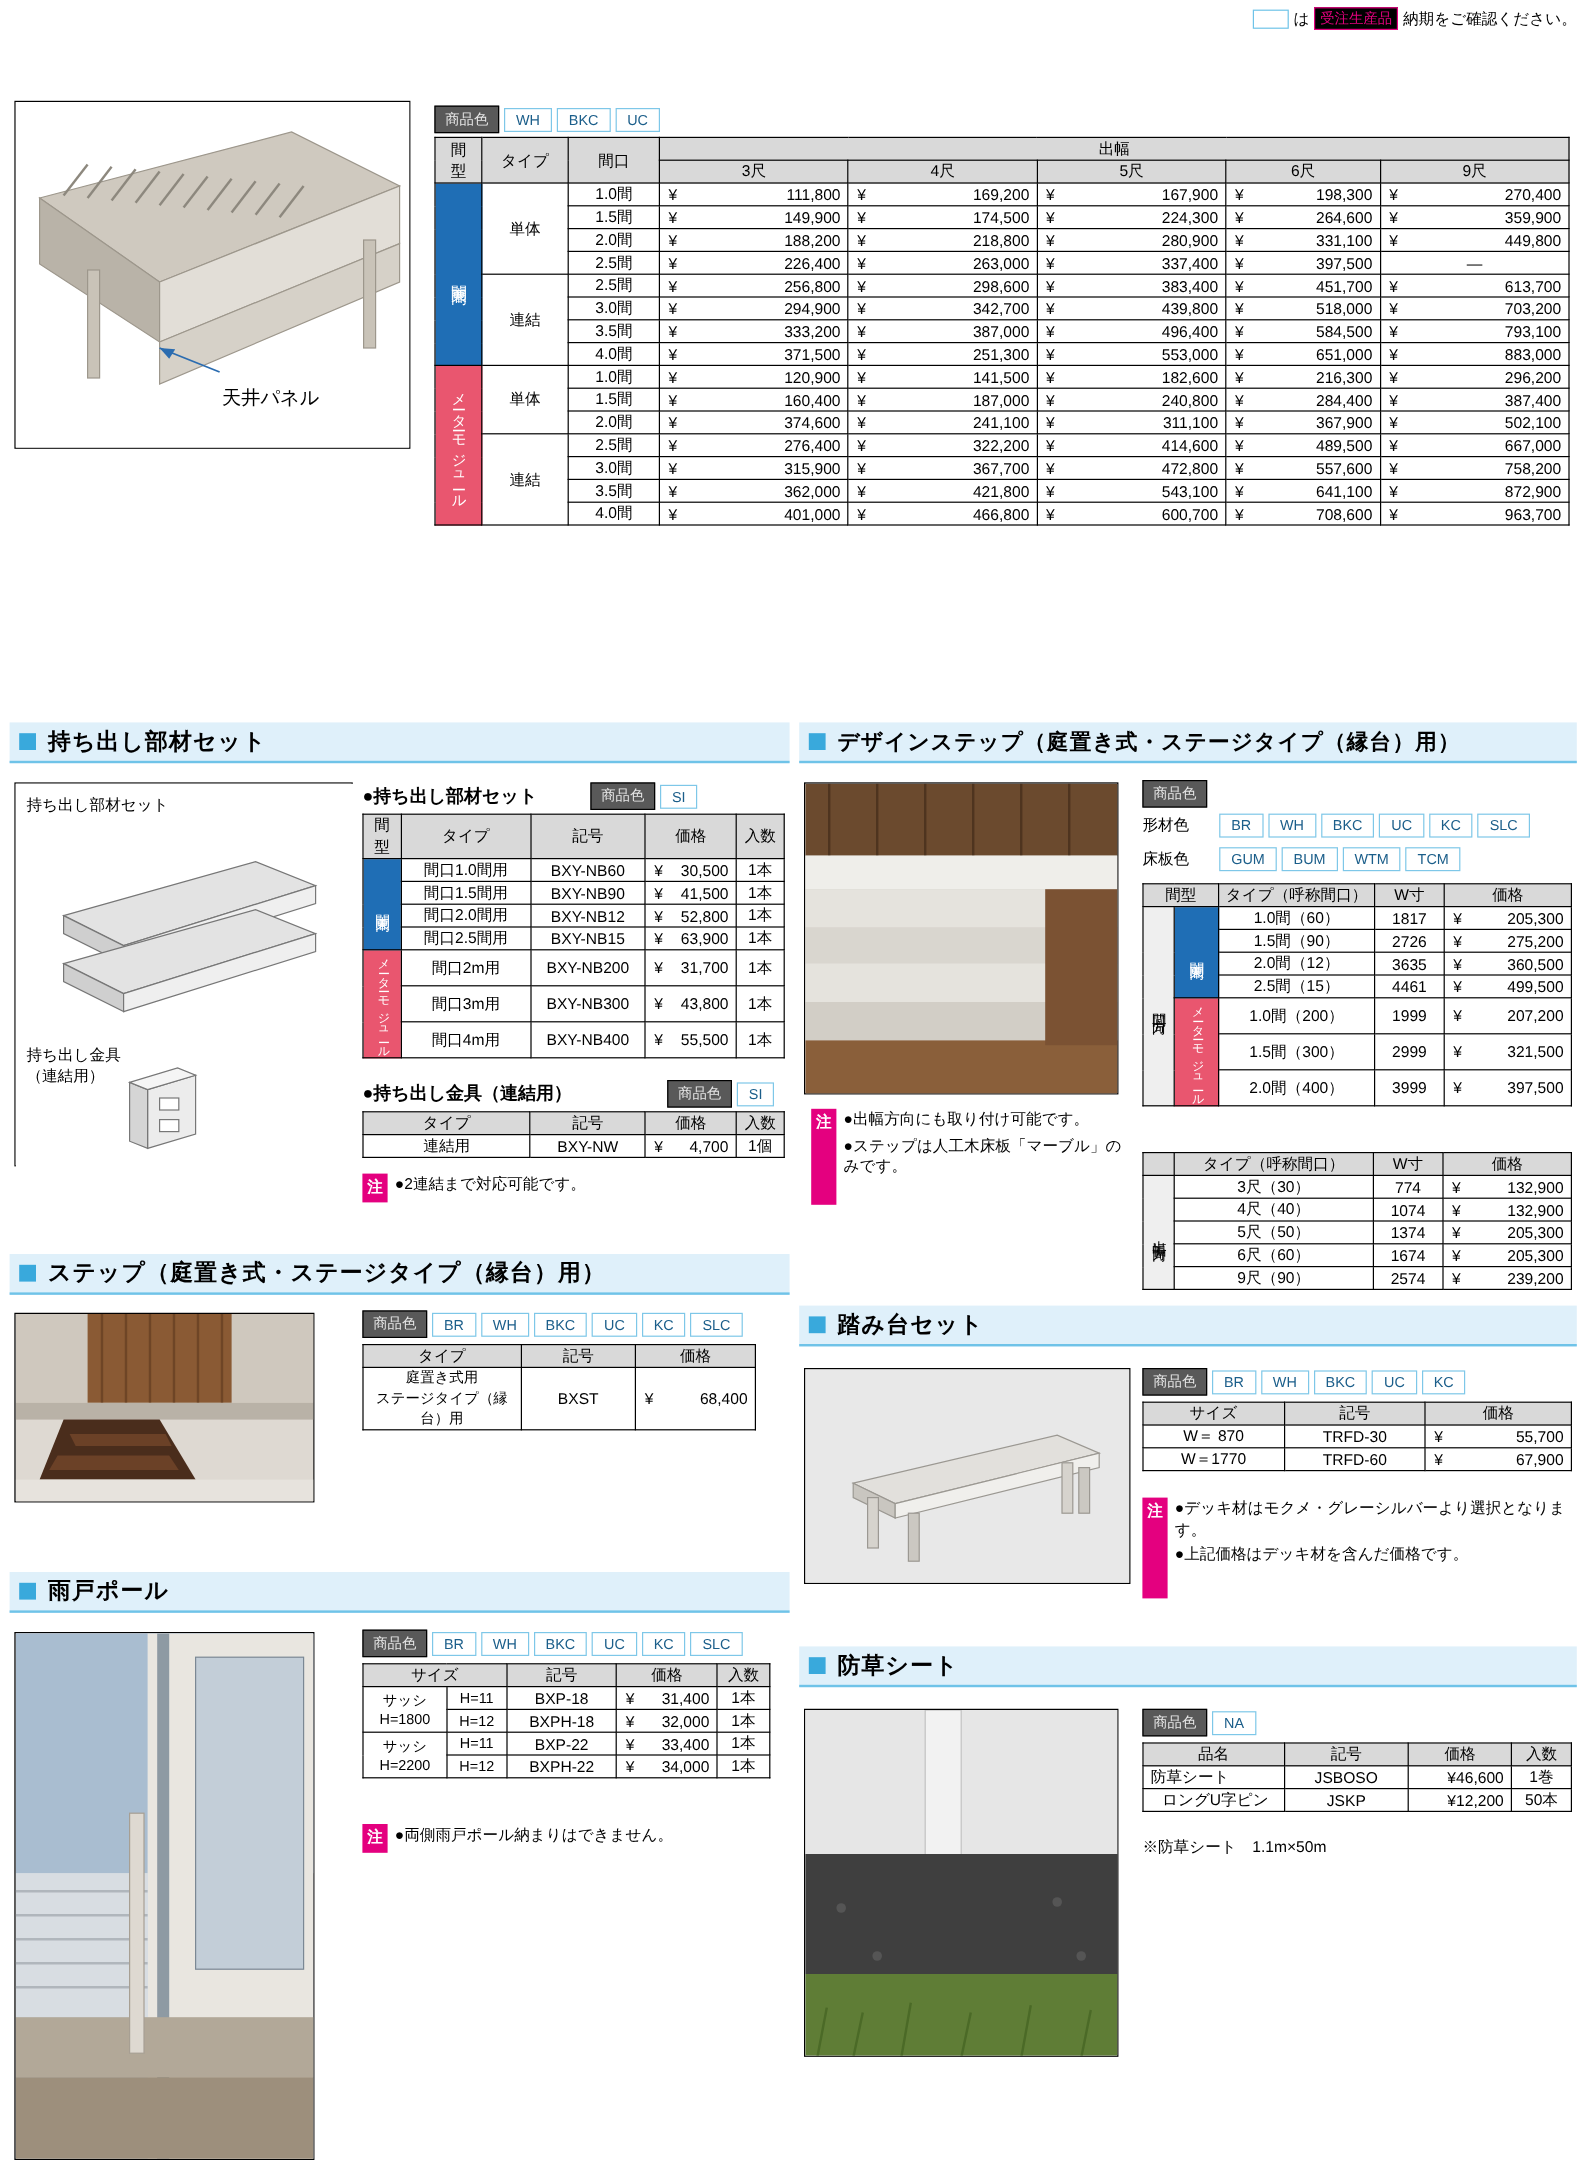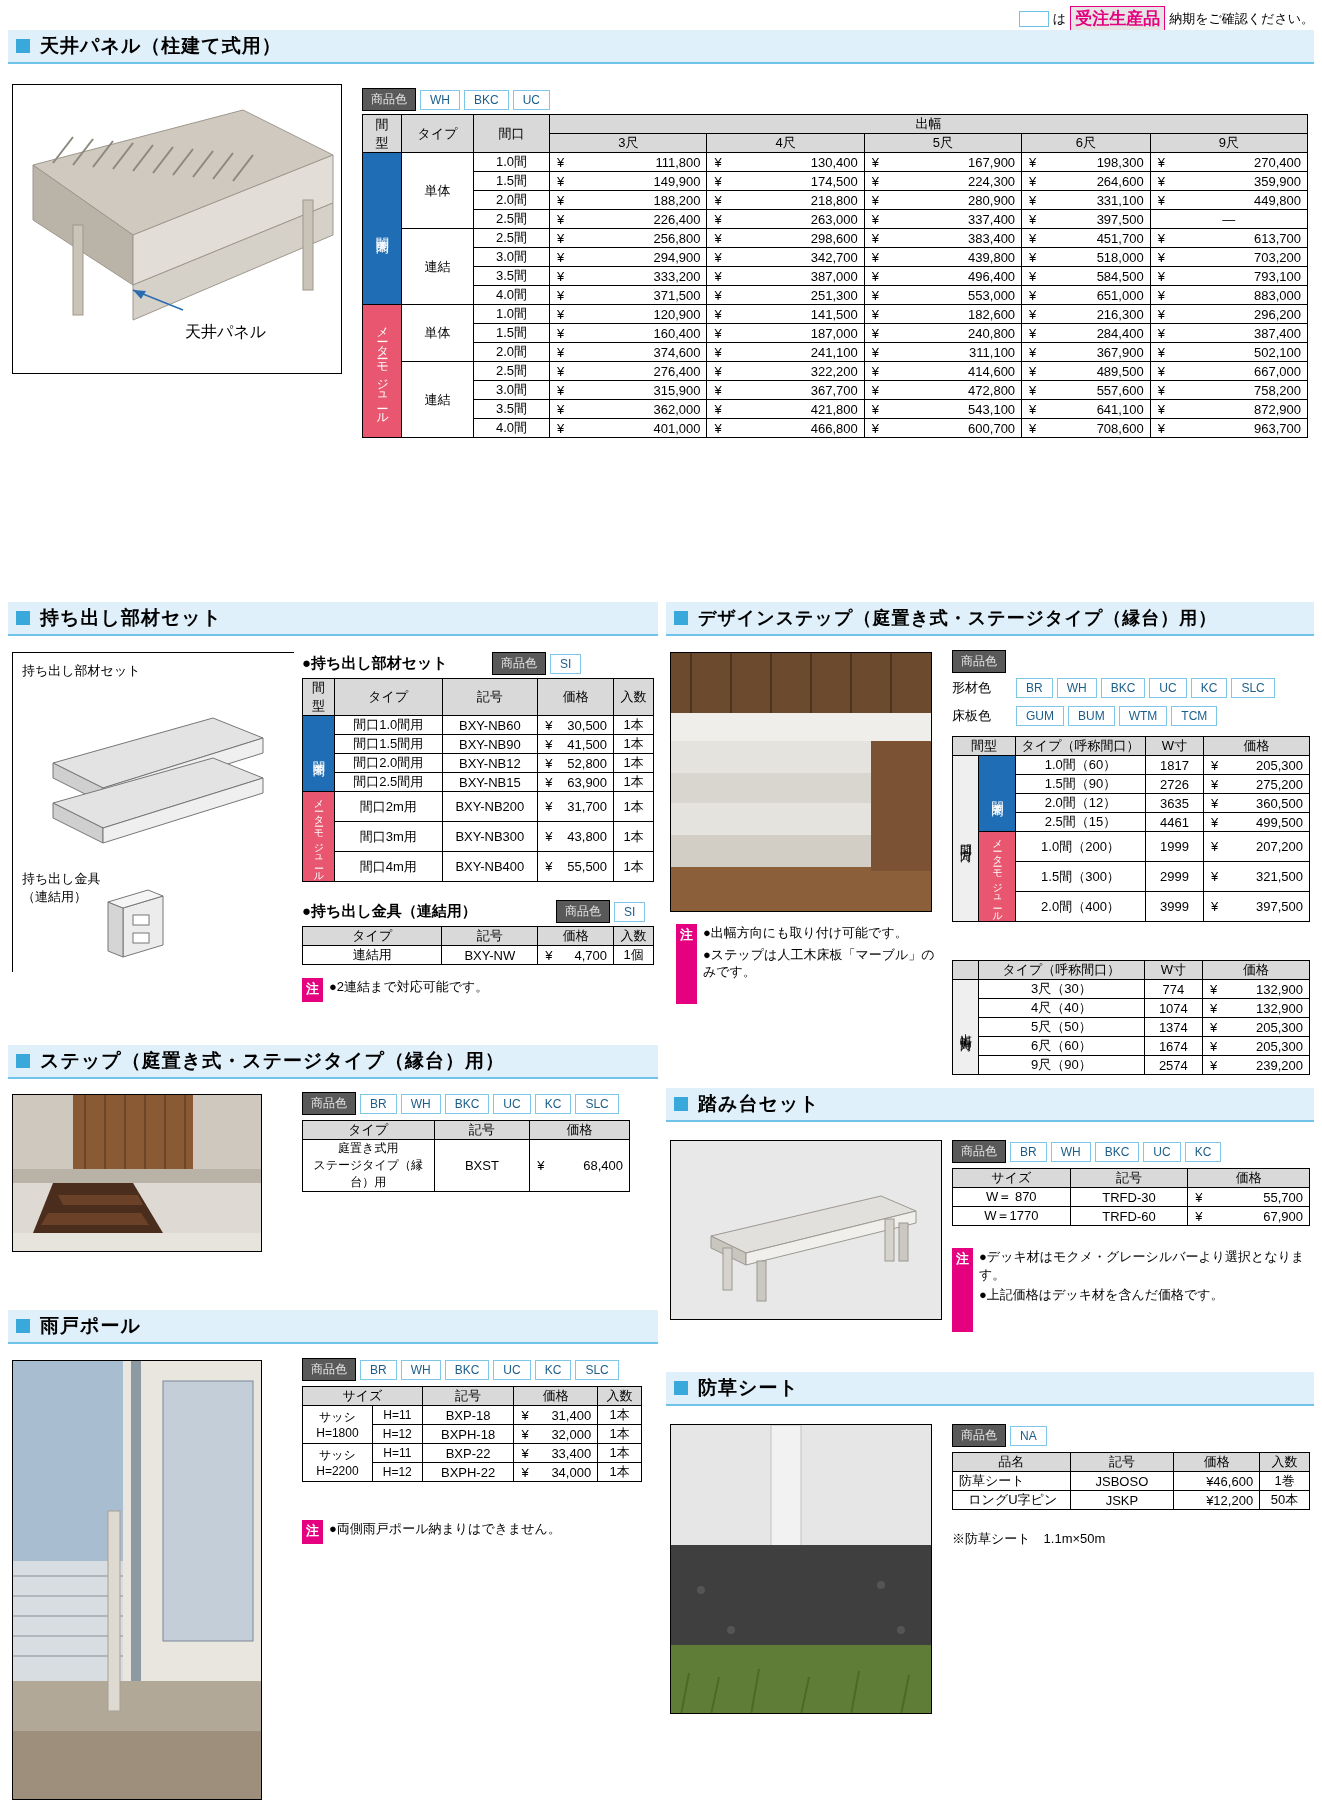--- a/index.html
+++ b/index.html
@@ -18,21 +18,21 @@
     background:#dff0fa;
     border-bottom:2px solid #6fc3e8;
     height:34px; padding-left:8px;
   }
   .sec-head .mark { width:14px; height:14px; background:#39a9dc; margin-right:10px; }
   .sec-head .title { font-size:19px; font-weight:bold; letter-spacing:1px; }
 
   
   .topnote { position:absolute; right:8px; top:6px; font-size:13px; display:flex; align-items:center; gap:4px;}
   .topnote .swatch { display:inline-block; width:30px; height:16px; border:1px solid #6fc3e8; background:#fff; }
-  .topnote .pink { display:inline-block; border:1px solid #e4007f; color:#e4007f; padding:0 4px; font-size:17px; background:#e5e5e5;font-weight:bold;}
+  .topnote .pink { display:inline-block; border:1px solid #e4007f; color:#e4007f; padding:0 4px; font-size:12px; background:#000000;}
 
   
   table { border-collapse:collapse; }
   td, th { border:1px solid #000; font-size:13px; text-align:center; padding:0 3px; font-weight:normal;}
   .gray { background:#d9d9d9; }
   .lgray { background:#efefef; }
   .price { text-align:right; padding-right:6px; }
   .yen { float:left; padding-left:4px; }
 
   .colorchip-row { display:flex; align-items:center; gap:0; }
@@ -58,26 +58,20 @@
 
 <div class="page">
 
   <div class="topnote">
     <span class="swatch"></span>
     <span>は</span>
     <span class="pink">受注生産品</span>
     <span>納期をご確認ください。</span>
   </div>
 
-  <div class="abs" style="left:8px; top:30px; width:1306px;">
-    <div class="sec-head">
-      <span class="mark"></span>
-      <span class="title">天井パネル（柱建て式用）</span>
-    </div>
-  </div>
 
   <div class="abs photo" style="left:12px; top:84px; width:330px; height:290px; overflow:hidden; background:#fff;">
     <svg width="330" height="290" viewBox="0 0 330 290">
       <rect x="0" y="0" width="330" height="290" fill="#ffffff"></rect>
       <polygon points="20,80 230,25 320,70 120,150" fill="#cfc9bf" stroke="#9d978c"></polygon>
       <polygon points="20,80 120,150 120,200 20,135" fill="#b9b3a8" stroke="#9d978c"></polygon>
       <polygon points="120,150 320,70 320,118 120,200" fill="#e2ded7" stroke="#9d978c"></polygon>
       <g stroke="#8d887e" stroke-width="2">
         <line x1="40" y1="78" x2="60" y2="52"></line>
           <line x1="60" y1="80" x2="80" y2="54"></line>
@@ -120,21 +114,21 @@
       <td class="gray" style="width:153px;">5尺</td>
       <td class="gray" style="width:125px;">6尺</td>
       <td class="gray" style="width:153px;">9尺</td>
     </tr>
 
     <tr>
       <td class="kanto" rowspan="8"><span class="vert">関東間</span></td>
       <td rowspan="4">単体</td>
       <td>1.0間</td>
       <td class="price"><span class="yen">¥</span><span>111,800</span></td>
-      <td class="price"><span class="yen">¥</span><span>130,400</span></td>
+      <td class="price"><span class="yen">¥</span><span>169,200</span></td>
       <td class="price"><span class="yen">¥</span><span>167,900</span></td>
       <td class="price"><span class="yen">¥</span><span>198,300</span></td>
       <td class="price"><span class="yen">¥</span><span>270,400</span></td>
     </tr>
     <tr>
       <td>1.5間</td>
       <td class="price"><span class="yen">¥</span><span>149,900</span></td>
       <td class="price"><span class="yen">¥</span><span>174,500</span></td>
       <td class="price"><span class="yen">¥</span><span>224,300</span></td>
       <td class="price"><span class="yen">¥</span><span>264,600</span></td>

